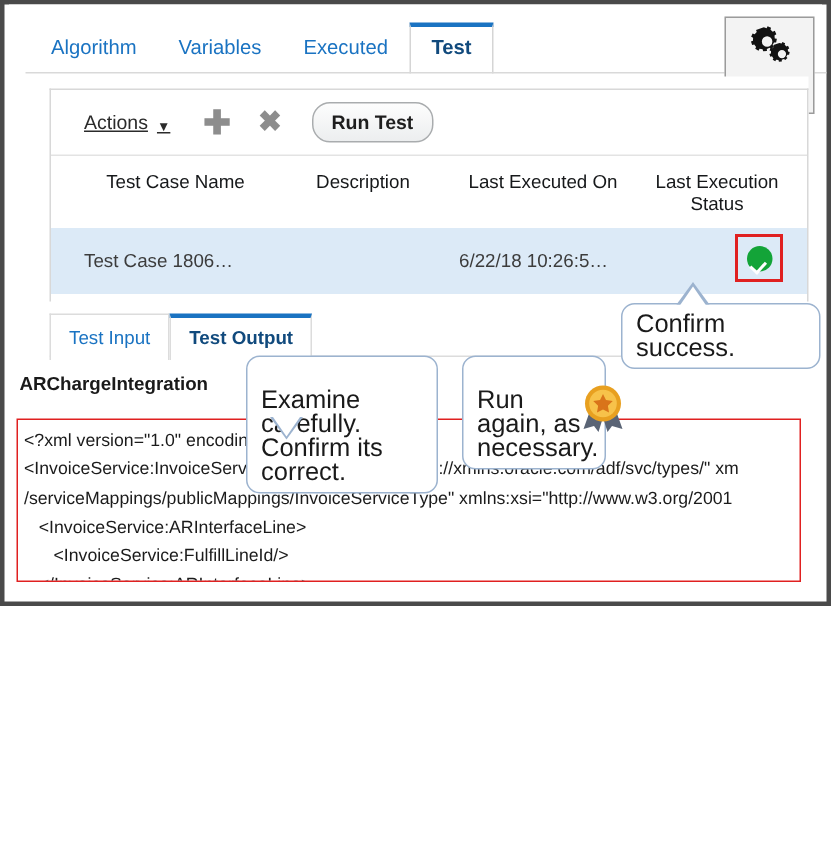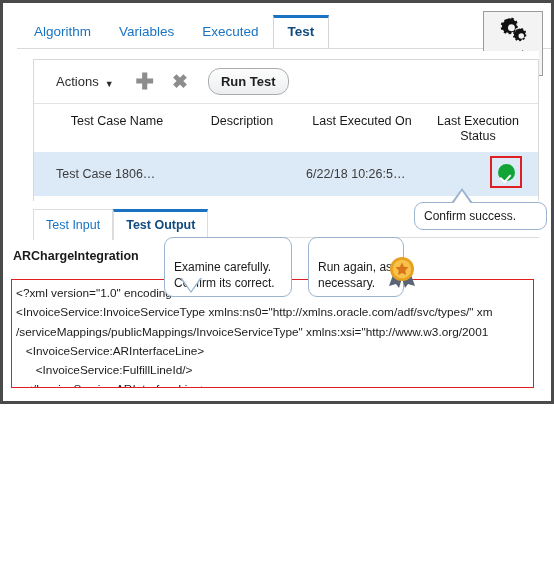--- a/index.html
+++ b/index.html
@@ -52,21 +52,21 @@
   }
   .panel-inner{
     position:absolute;left:12px;top:8px;right:0px;height:142px;
     border:1px solid #d8d8d8;border-bottom:none;background:#fff;box-sizing:border-box;
   }
   .toolbar{
     height:44px;display:flex;align-items:center;padding-left:22px;gap:0px;
     border-bottom:1px solid #e3e3e3;box-sizing:border-box;
   }
   .actions-btn{
-    font-size:13px;color:#2b2b2b;font-weight:normal;display:flex;align-items:flex-end;gap:6px;
+    font-size:13px;color:#2b2b2b;font-weight:normal;display:flex;align-items:flex-end;gap:6px;text-decoration:underline;
   }
   .caret{font-size:9px;color:#2b2b2b;line-height:1;}
   .tb-plus{
     margin-left:22px;color:#8d8d8d;font-size:22px;font-weight:bold;line-height:1;
   }
   .tb-x{
     margin-left:18px;color:#8d8d8d;font-size:19px;font-weight:bold;line-height:1;
   }
   .runtest{
     margin-left:20px;font-size:13px;font-weight:bold;color:#1e1e1e;
@@ -126,21 +126,21 @@
     border:1.5px solid #e02020;background:#ffffff;box-sizing:border-box;
     overflow:hidden;padding:4px 0 0 4px;
   }
   .xmlbox pre{
     margin:0;font-family:"Liberation Sans", sans-serif;
     font-size:11.8px;line-height:19.3px;color:#1b1b1b;white-space:pre;
   }
   
   .callout{
     position:absolute;background:#ffffff;border:1.4px solid #9cb3cf;border-radius:9px;
-    font-size:12px;color:#1a1a1a;line-height:16px;padding:5px 9px;box-sizing:border-box;
+    font-size:17px;color:#1a1a1a;line-height:16px;padding:5px 9px;box-sizing:border-box;
     z-index:40;
   }
   .tail{position:absolute;width:0;height:0;z-index:41;}
   .tail-down-outer{
     border-left:11px solid transparent;border-right:11px solid transparent;
     border-top:15px solid #9cb3cf;
   }
   .tail-down-inner{
     border-left:9px solid transparent;border-right:9px solid transparent;
     border-top:13px solid #ffffff;

